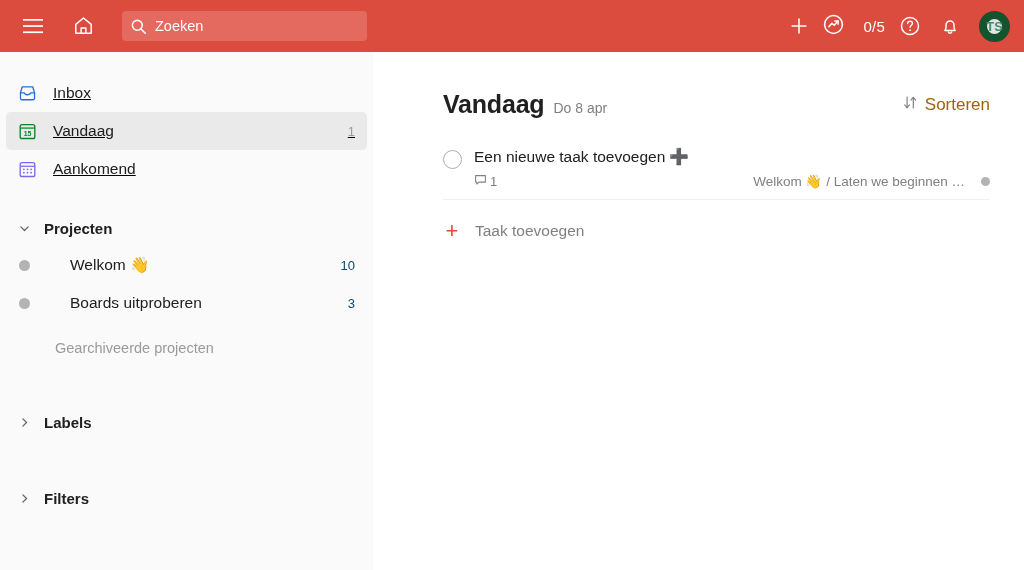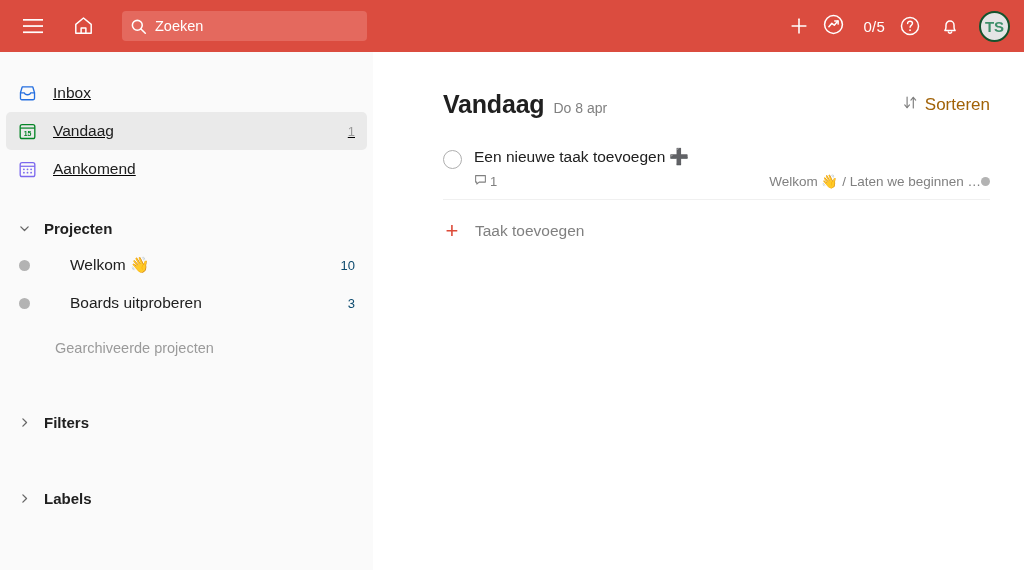--- a/index.html
+++ b/index.html
@@ -47,23 +47,23 @@
   .hdr-right {
     margin-left: auto;
     display: flex; align-items: center; gap: 2px;
   }
   .karma { display: flex; align-items: center; cursor: pointer; padding: 0 4px 0 2px; }
   .karma-count {
     color: #ffffff; font-size: 15px; margin-left: 19px; letter-spacing: .2px;
   }
   .avatar {
     width: 31px; height: 31px; border-radius: 50%;
-    background: #e5e5e5; border: 2px solid #14532d;
+    background: #e5e5e5; border: 8px solid #14532d;
     display: flex; align-items: center; justify-content: center;
-    color: #3e8f6a; font-size: 15px; font-weight: bold;
+    color: #3e8f6a; font-size: 13px; font-weight: bold;
     margin-left: 8px; cursor: pointer;
   }
 
   
   .body { flex: 1; display: flex; min-height: 0; }
 
   
   .sidebar {
     width: 373px; min-width: 373px;
     background: #fafafa;
@@ -133,21 +133,21 @@
     flex-shrink: 0; cursor: pointer; background: #fff;
   }
   .task-body { flex: 1; min-width: 0; }
   .task-title { font-size: 15.5px; color: #202020; line-height: 20px; }
   .task-title .plus-emoji { font-weight: bold; margin-left: 4px; font-size: 16px; }
   .task-meta {
     display: flex; align-items: center; margin-top: 6px;
   }
   .comment-chip { display: flex; align-items: center; gap: 3px; color: #808080; font-size: 13px; cursor: pointer; }
   .task-project {
-    margin-left: auto; display: flex; align-items: center; gap: 0;
+    margin-left: auto; display: flex; align-items: center; gap: 16px;
     color: #808080; font-size: 13.5px; cursor: pointer; white-space: nowrap;
   }
   .task-project .pdot { width: 9px; height: 9px; border-radius: 50%; background: #b3b3b3; display: inline-block; }
 
   .add-task {
     display: flex; align-items: center; gap: 14px;
     margin-top: 16px; padding: 4px 0; cursor: pointer;
   }
   .add-plus { color: #dd4b39; font-size: 22px; line-height: 1; width: 18px; text-align: center; }
   .add-label { color: #808080; font-size: 15.5px; }
@@ -304,32 +304,32 @@
         </div>
       </div>
 
       <div class="section gap">
         <div class="section-head">
           <span class="chev">
             <svg width="13" height="13" viewBox="0 0 16 16" fill="none" stroke="#666" stroke-width="1.6" stroke-linecap="round" stroke-linejoin="round">
               <polyline points="6,3.5 10.5,8 6,12.5"></polyline>
             </svg>
           </span>
-          <span class="section-title">Filters</span>
+          <span class="section-title">Labels</span>
         </div>
       </div>
 
       <div class="section gap">
         <div class="section-head">
           <span class="chev">
             <svg width="13" height="13" viewBox="0 0 16 16" fill="none" stroke="#666" stroke-width="1.6" stroke-linecap="round" stroke-linejoin="round">
               <polyline points="6,3.5 10.5,8 6,12.5"></polyline>
             </svg>
           </span>
-          <span class="section-title">Labels</span>
+          <span class="section-title">Filters</span>
         </div>
       </div>
     </div>
 
     <div class="main">
       <div class="main-inner">
 
         <div class="title-row">
           <span class="page-title">Vandaag</span>
           <span class="page-subtitle">Do 8 apr</span>

